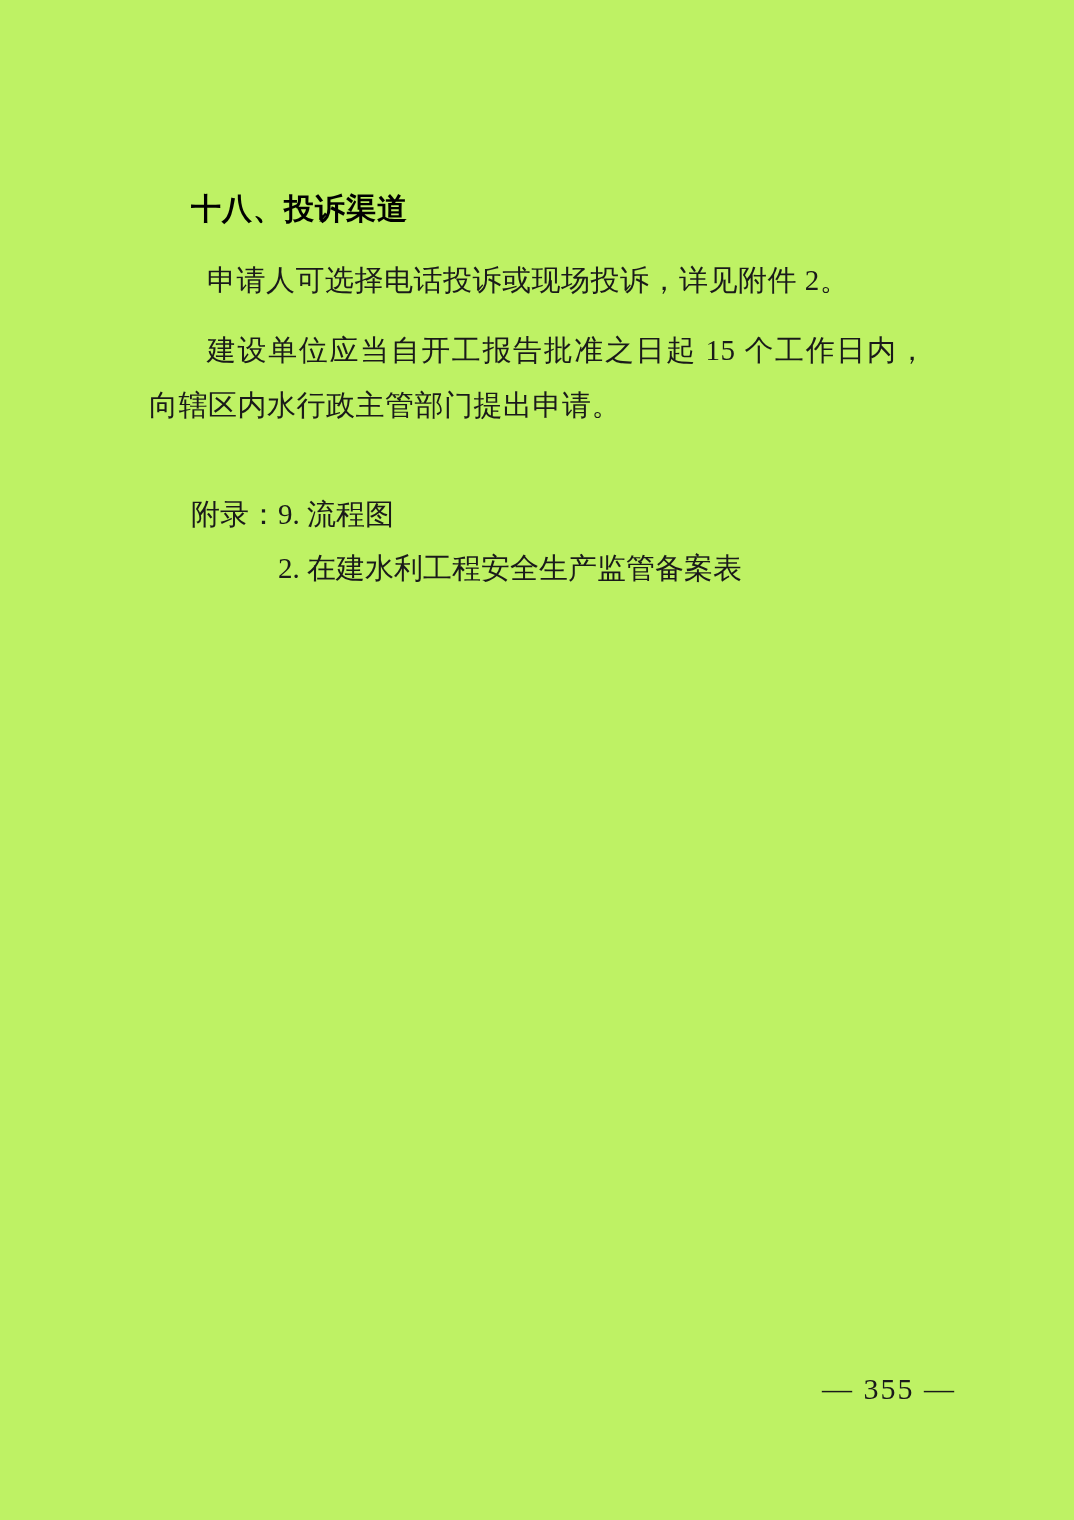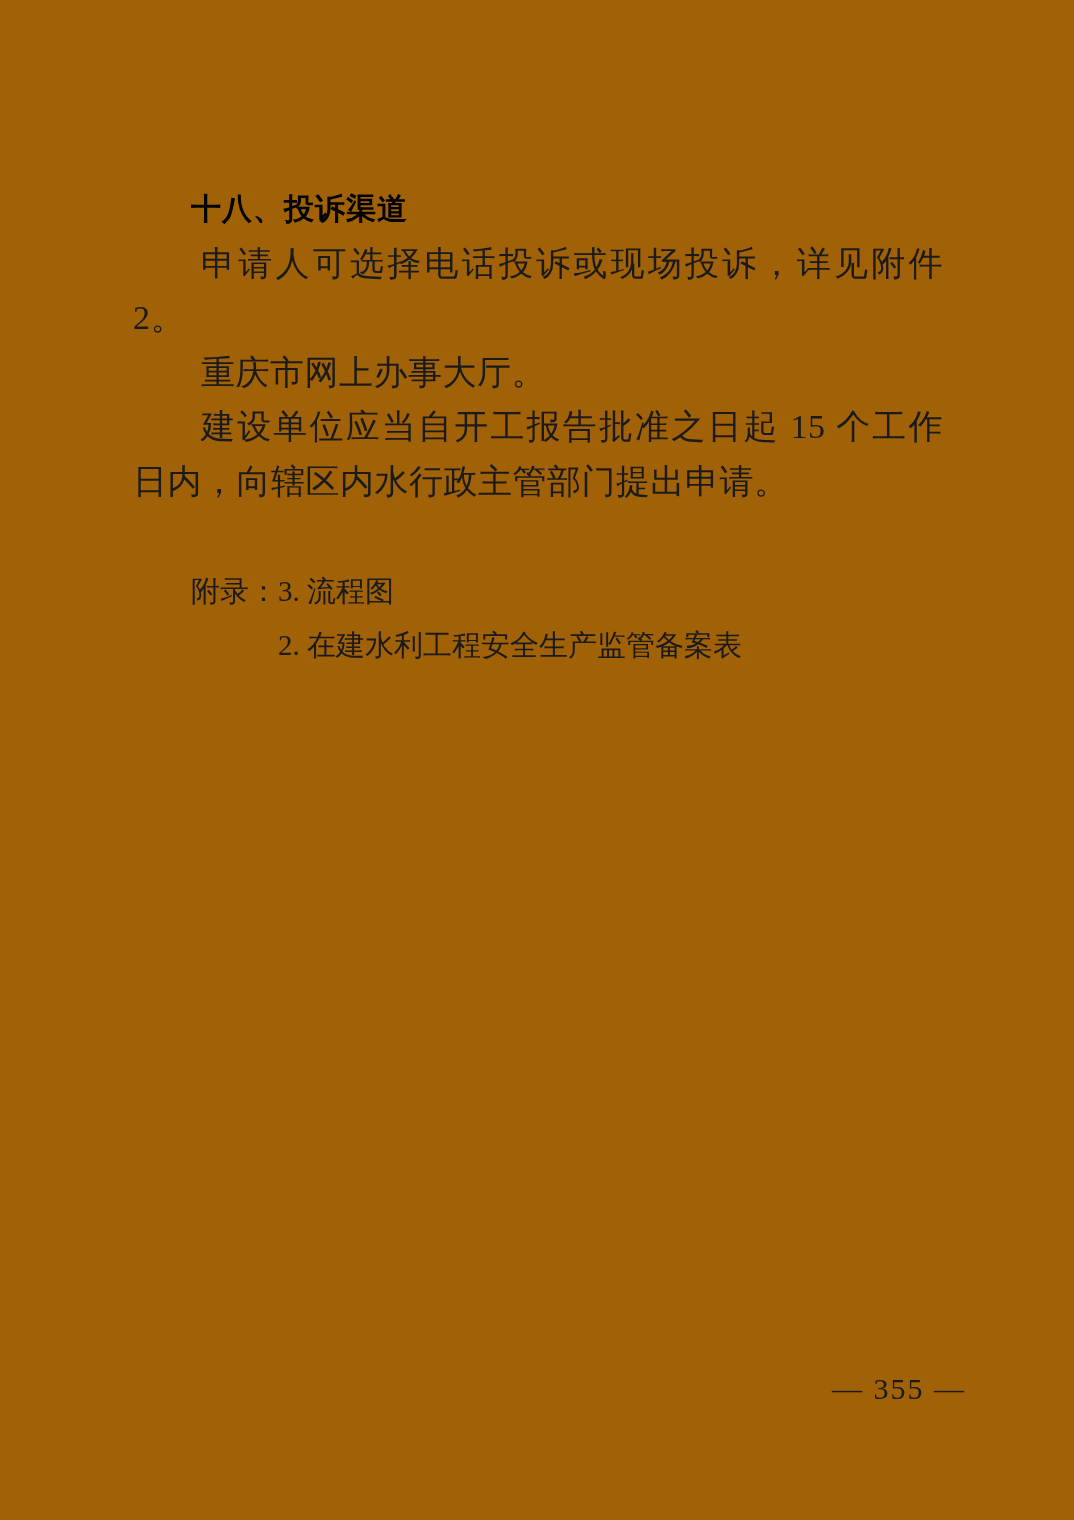--- a/index.html
+++ b/index.html
@@ -9,21 +9,21 @@
   body {
     width: 1074px;
     height: 1520px;
     background: #ffffff;
     position: relative;
     overflow: hidden;
   }
   .page {
     position: absolute;
     inset: 0;
-    background: #a16207;
+    background: #bef264;
     padding-left: 44px;
   }
   .content {
     position: absolute;
     left: 133px;
     top: 182px;
     width: 810px;
   }
   .section-heading {
     font-family: "Liberation Sans", "DejaVu Sans", sans-serif;
@@ -31,24 +31,24 @@
     font-size: 30px;
     line-height: 54.5px;
     color: #000000;
     margin: 0;
     padding-left: 58px; 
     letter-spacing: 1px;
     white-space: nowrap;
   }
   .section-paragraph {
     font-family: "Liberation Serif", "DejaVu Serif", serif;
-    font-size: 34px;
+    font-size: 29px;
     line-height: 54.5px;
     color: #1a1a1a;
-    margin: 0;
+    margin: 16px;
     text-indent: 2em;
     text-align: justify;
     letter-spacing: 0.5px;
   }
   .appendix {
     margin-top: 54.5px; 
   }
   .appendix-row {
     font-family: "Liberation Serif", "DejaVu Serif", serif;
     font-size: 29px;
@@ -63,21 +63,21 @@
   .appendix-item-indent {
     padding-left: 145px; 
   }
   .appendix-label {
     white-space: nowrap;
     text-align: center;
   }
   .page-number {
     position: absolute;
     top: 1372px;
-    right: 108px;
+    right: 118px;
     font-family: "Liberation Serif", "DejaVu Serif", serif;
     font-size: 30px;
     color: #1a1a1a;
     letter-spacing: 2px;
     white-space: nowrap;
   }
 </style>
 </head>
 <body>
 
@@ -86,31 +86,30 @@
 
     <div>
       <h2 class="section-heading">十八、投诉渠道</h2>
       <p class="section-paragraph">申请人可选择电话投诉或现场投诉，详见附件 2。</p>
     </div>
 
     <div>
     </div>
 
     <div>
-      <p class="section-paragraph">重庆市网上办事大厅。</p>
     </div>
 
     <div>
       <p class="section-paragraph">建设单位应当自开工报告批准之日起 15 个工作日内，向辖区内水行政主管部门提出申请。</p>
     </div>
 
     <div class="appendix">
       <div class="appendix-row appendix-indent">
         <span class="appendix-label">附录：</span>
-        <span>3. 流程图</span>
+        <span>9. 流程图</span>
       </div>
       <div class="appendix-row appendix-item-indent">
         <span>2. 在建水利工程安全生产监管备案表</span>
       </div>
     </div>
 
   </div>
 
   <div class="page-number">— 355 —</div>
 </div>

